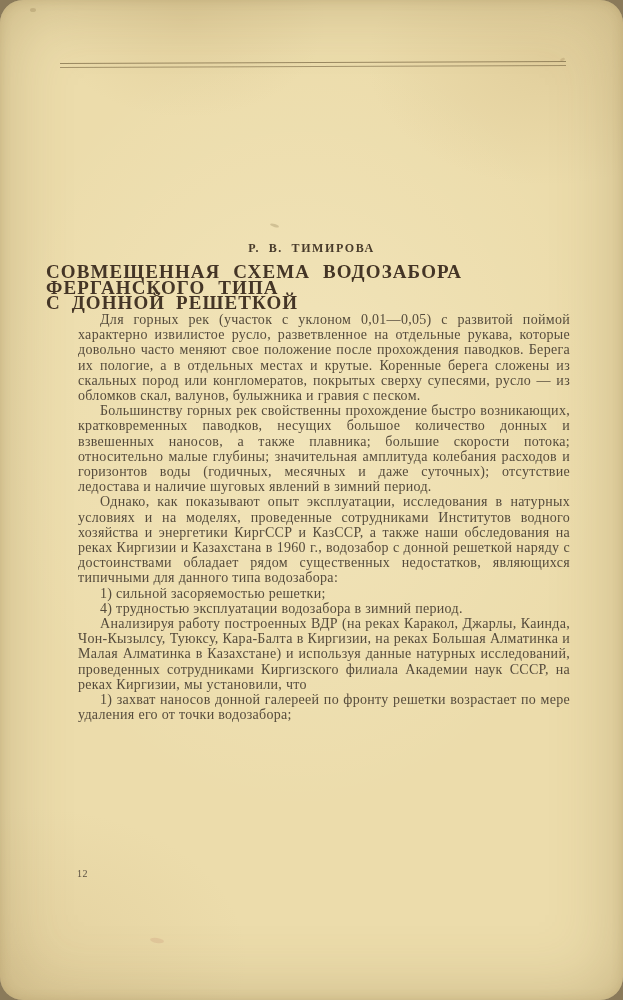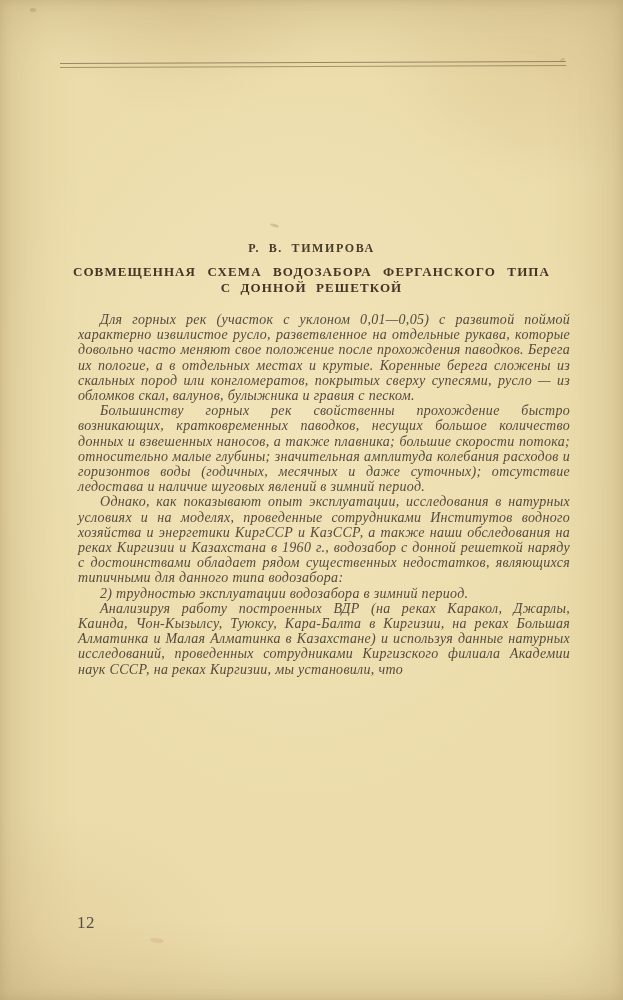--- a/index.html
+++ b/index.html
@@ -15,20 +15,21 @@
     overflow: hidden;
     background:
       radial-gradient(ellipse 260px 180px at 88% 6%, rgba(185,155,100,0.20), transparent 70%),
       radial-gradient(ellipse 320px 220px at 4% 96%, rgba(185,155,100,0.16), transparent 70%),
       radial-gradient(ellipse 200px 140px at 30% 2%, rgba(180,150,95,0.14), transparent 70%),
       radial-gradient(ellipse 420px 520px at 48% 42%, rgba(255,248,222,0.30), transparent 75%),
       #ecdcab;
     box-shadow: inset 0 0 70px rgba(115,88,40,0.30), inset 0 0 12px rgba(115,88,40,0.18);
     font-family: "Liberation Serif", "DejaVu Serif", serif;
     color: #544a3b;
+    border-radius: 23px;
   }
   .header-rule {
     position: absolute;
     left: 60px;
     top: 62px;
     width: 506px;
     height: 3px;
     border-top: 1px solid rgba(125,108,72,0.75);
     border-bottom: 1px solid rgba(125,108,72,0.65);
     transform: rotate(-0.25deg);
@@ -40,25 +41,24 @@
     width: 100%;
     text-align: center;
     font-size: 12px;
     font-weight: bold;
     letter-spacing: 1.6px;
     word-spacing: 4px;
     color: #483b2b;
   }
   .article-title {
     position: absolute;
-    left: 63px;
+    left: 46px;
     top: 264px;
     width: 497px;
-    text-align: center;
-    font-size: 13px;
+    font-size: 19px;
     font-weight: bold;
     line-height: 15.5px;
     letter-spacing: 1.1px;
     word-spacing: 7px;
     color: #443526;
   }
   .article-title .title-line2 {
     word-spacing: 5px;
     font-family: Liberation Serif, serif;
   }
@@ -69,27 +69,26 @@
     width: 492px;
     font-size: 14px;
     line-height: 15.2px;
     letter-spacing: 0.3px;
     text-align: justify;
     color: #554b3c;
   }
   .content p {
     margin: 0;
     text-indent: 22px;
-    font-style: italic;
   }
   .page-number {
     position: absolute;
     left: 77px;
-    top: 913px;
-    font-size: 17px;
+    top: 868px;
+    font-size: 10px;
     letter-spacing: 0.5px;
     color: #5a5042;
   }
   .speck {
     position: absolute;
     border-radius: 50%;
     pointer-events: none;
   }
   .speck-1 { left: 270px; top: 224px; width: 9px;  height: 3px; background: rgba(120,100,60,0.25); transform: rotate(18deg); }
   .speck-2 { left: 30px;  top: 8px;   width: 6px;  height: 4px; background: rgba(120,95,55,0.22); }
@@ -112,19 +111,21 @@
 
   <div class="article-title">
     <div class="title-line1">СОВМЕЩЕННАЯ СХЕМА ВОДОЗАБОРА ФЕРГАНСКОГО ТИПА</div>
     <div class="title-line2">С ДОННОЙ РЕШЕТКОЙ</div>
   </div>
 
   <div class="content">
     <p>Для горных рек (участок с уклоном 0,01—0,05) с развитой поймой характерно извилистое русло, разветвленное на отдельные рукава, которые довольно часто меняют свое положение после прохождения паводков. Берега их пологие, а в отдельных местах и крутые. Коренные берега сложены из скальных пород или конгломератов, покрытых сверху супесями, русло — из обломков скал, валунов, булыжника и гравия с песком.</p>
     <p>Большинству горных рек свойственны прохождение быстро возникающих, кратковременных паводков, несущих большое количество донных и взвешенных наносов, а также плавника; большие скорости потока; относительно малые глубины; значительная амплитуда колебания расходов и горизонтов воды (годичных, месячных и даже суточных); отсутствие ледостава и наличие шуговых явлений в зимний период.</p>
     <p>Однако, как показывают опыт эксплуатации, исследования в натурных условиях и на моделях, проведенные сотрудниками Институтов водного хозяйства и энергетики КиргССР и КазССР, а также наши обследования на реках Киргизии и Казахстана в 1960 г., водозабор с донной решеткой наряду с достоинствами обладает рядом существенных недостатков, являющихся типичными для данного типа водозабора:</p>
-    <p>2) трудностью эксплуатации водозабора в зимний период.</p>
+    <p>1) сильной засоряемостью решетки;</p>
+    <p>4) трудностью эксплуатации водозабора в зимний период.</p>
     <p>Анализируя работу построенных ВДР (на реках Каракол, Джарлы, Каинда, Чон-Кызылсу, Туюксу, Кара-Балта в Киргизии, на реках Большая Алматинка и Малая Алматинка в Казахстане) и используя данные натурных исследований, проведенных сотрудниками Киргизского филиала Академии наук СССР, на реках Киргизии, мы установили, что</p>
+    <p>1) захват наносов донной галереей по фронту решетки возрастает по мере удаления его от точки водозабора;</p>
   </div>
 
   <div class="page-number">12</div>
 
 </div>
 
 </body></html>

